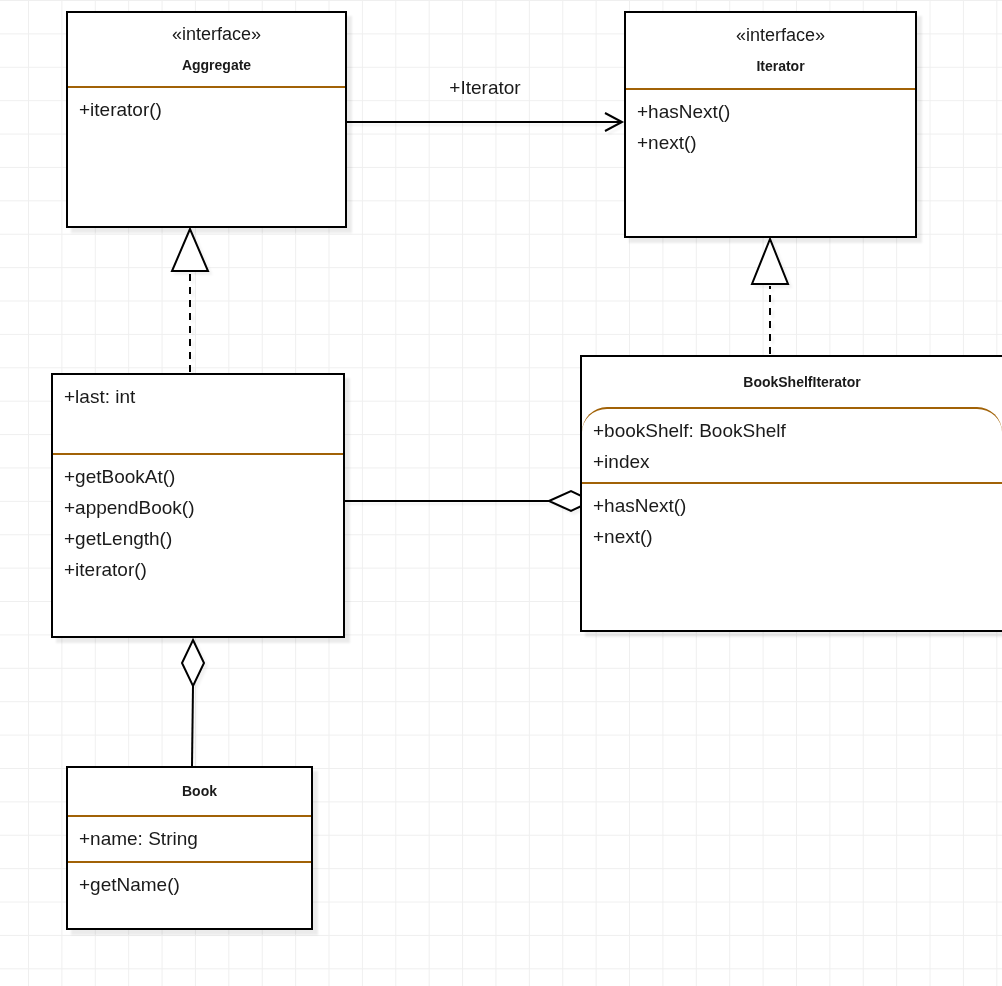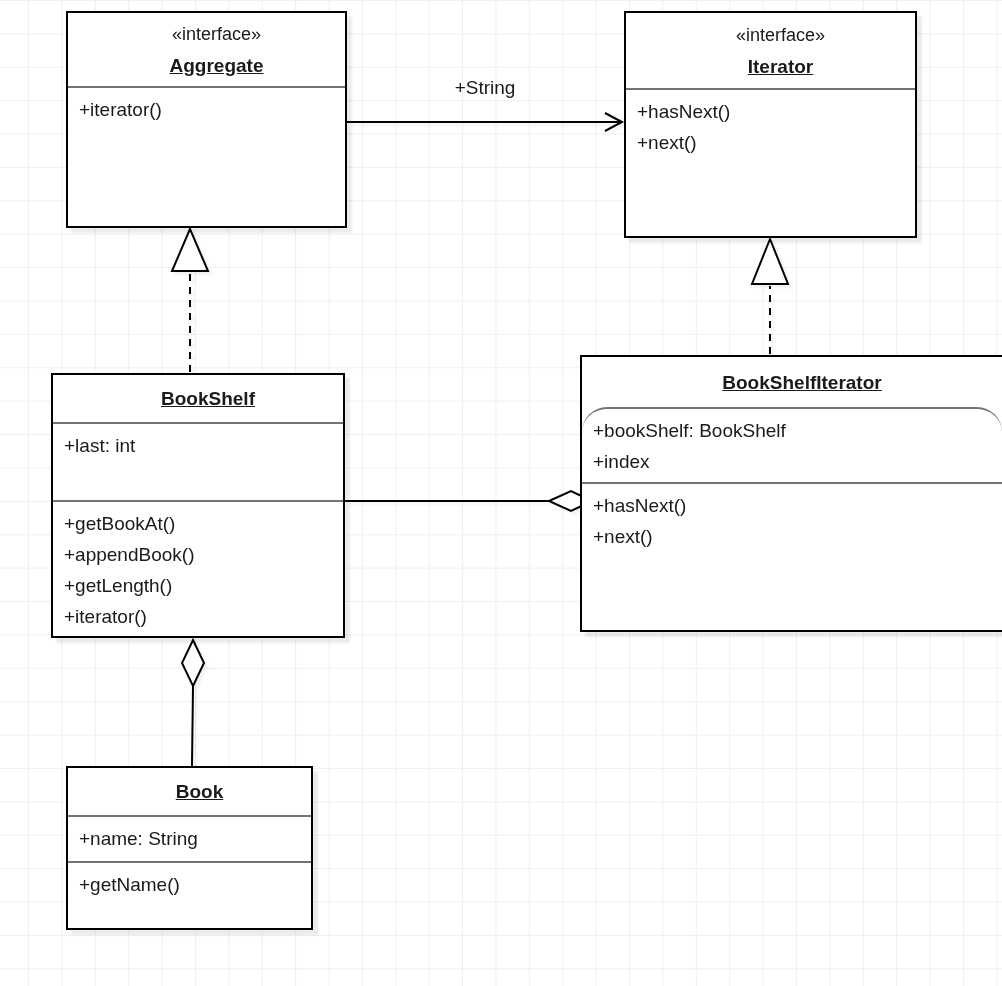--- a/index.html
+++ b/index.html
@@ -26,39 +26,38 @@
     background: #ffffff;
     border: 2px solid #000000;
     box-shadow: 5px 5px 2px rgba(0, 0, 0, 0.08);
     color: #1a1a1a;
   }
   .sec {
     box-sizing: border-box;
     overflow: hidden;
   }
   .sec + .sec {
-    border-top: 2px solid #737373;
+    border-top: 2px solid #a16207;
   }
   .head {
     display: flex;
     flex-direction: column;
     align-items: center;
     justify-content: center;
     padding-left: 20px;
   }
   .stereotype {
     font-size: 18px;
     line-height: 31px;
     font-weight: normal;
   }
   .cname {
-    font-size: 19px;
+    font-size: 14px;
     line-height: 31px;
     font-weight: bold;
-    text-decoration: underline;
   }
   .members {
     padding: 6px 11px;
   }
   .member {
     font-size: 19px;
     line-height: 31px;
     white-space: nowrap;
   }
   .edge-label {
@@ -102,21 +101,21 @@
       <line x1="345" y1="501" x2="549" y2="501" stroke="#000000" stroke-width="2"></line>
       <polygon points="549,501 571,491 592,501 571,511" fill="#ffffff" stroke="#000000" stroke-width="2"></polygon>
     </g>
 
     <g>
       <line x1="193" y1="686" x2="192" y2="766" stroke="#000000" stroke-width="2"></line>
       <polygon points="193,640 204,663 193,686 182,663" fill="#ffffff" stroke="#000000" stroke-width="2"></polygon>
     </g>
   </svg>
 
-  <div class="edge-label" style="left:418px; top:77px; width:134px;">+String</div>
+  <div class="edge-label" style="left:418px; top:77px; width:134px;">+Iterator</div>
 
   <div class="uml-class" style="left:66px; top:11px; width:281px; height:217px;">
     <div class="sec head" style="height:73px;">
       <div class="stereotype">«interface»</div>
       <div class="cname">Aggregate</div>
     </div>
     <div class="sec members" style="height:138px;">
       <div class="member">+iterator()</div>
     </div>
   </div>
@@ -126,23 +125,20 @@
       <div class="stereotype">«interface»</div>
       <div class="cname">Iterator</div>
     </div>
     <div class="sec members" style="height:146px;">
       <div class="member">+hasNext()</div>
       <div class="member">+next()</div>
     </div>
   </div>
 
   <div class="uml-class" style="left:51px; top:373px; width:294px; height:265px;">
-    <div class="sec head" style="height:47px;">
-      <div class="cname">BookShelf</div>
-    </div>
     <div class="sec members" style="height:78px;">
       <div class="member">+last: int</div>
     </div>
     <div class="sec members" style="height:136px;">
       <div class="member">+getBookAt()</div>
       <div class="member">+appendBook()</div>
       <div class="member">+getLength()</div>
       <div class="member">+iterator()</div>
     </div>
   </div>

